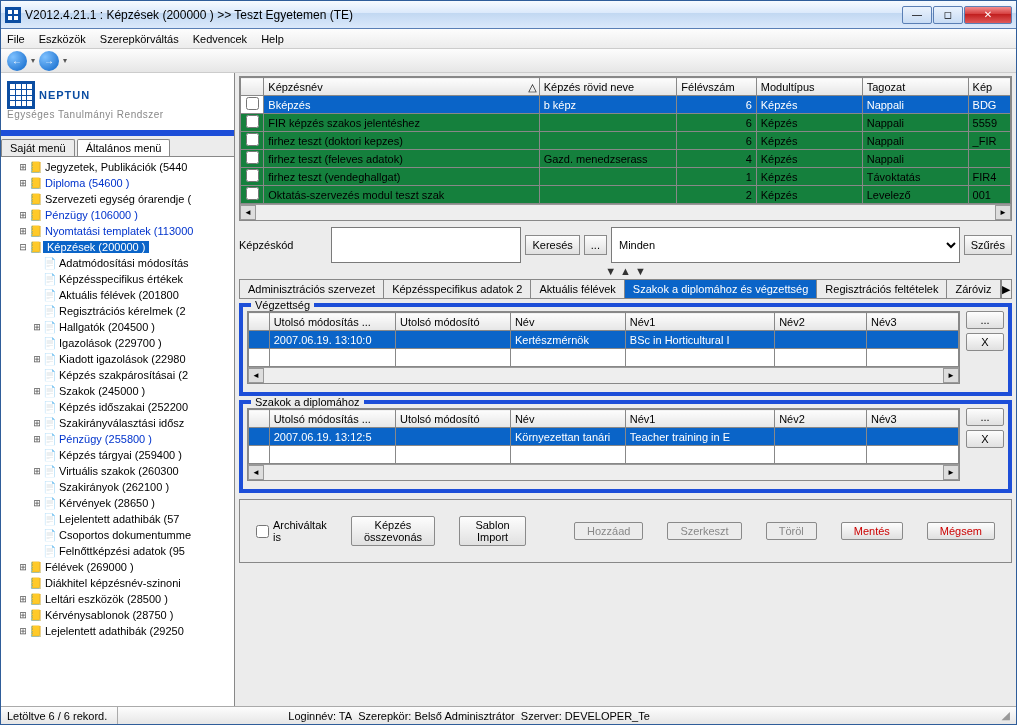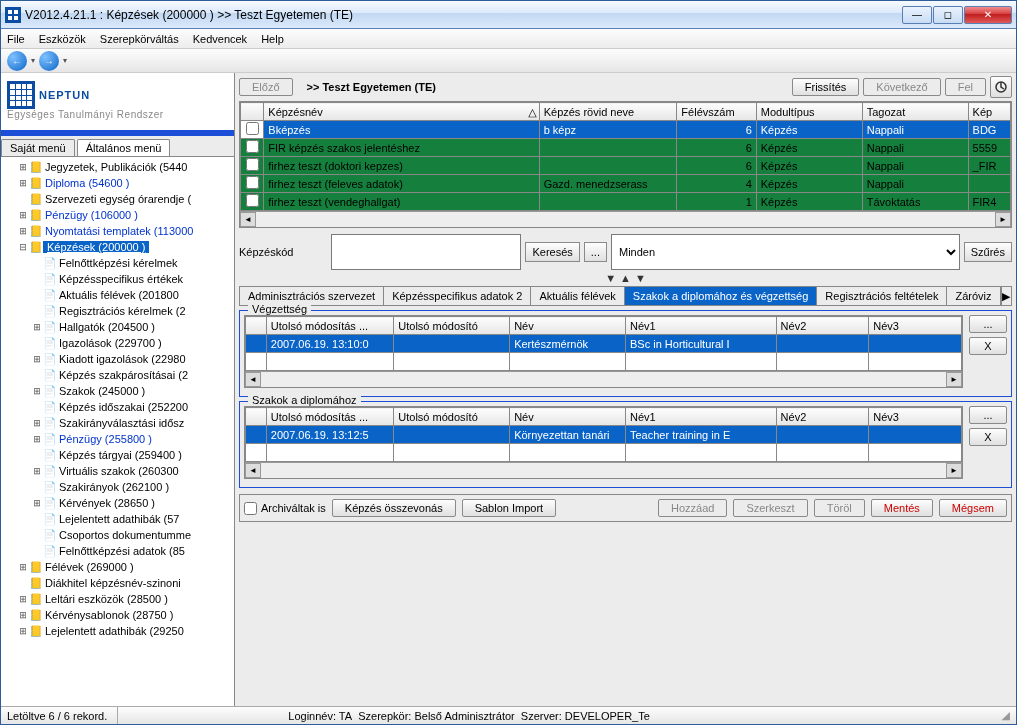--- a/index.html
+++ b/index.html
@@ -33,21 +33,21 @@
 .tabstrip .tab { padding:2px 8px; border:1px solid #888; border-bottom:none; margin-right:2px; background:#ececec; border-radius:2px 2px 0 0; }
 .tabstrip .tab.active { background:#fff; }
 
 .tree { flex:1; overflow:auto; padding:2px 0; }
 .tree .node { display:flex; align-items:center; white-space:nowrap; padding:0 2px; height:16px; }
 .tree .indent { display:inline-block; }
 .tree .expander { width:12px; text-align:center; color:#555; display:inline-block; font-size:9px; cursor:default; }
 .tree .icon { width:14px; text-align:center; display:inline-block; }
 .tree .label { padding:0 2px; }
 .tree .label.blue { color:#0033cc; }
-.tree .node.selected .label { background:#0a64c8; color:#fff; padding:0 4px;text-decoration:underline; }
+.tree .node.selected .label { background:#0a64c8; color:#fff; padding:0 4px; }
 .tree::-webkit-scrollbar{width:16px;height:16px;} .tree::-webkit-scrollbar-track{background:#eee;} .tree::-webkit-scrollbar-thumb{background:#c9c9c9;border:1px solid #999;}
 
 .right-pane { flex:1; display:flex; flex-direction:column; background:#ececec; padding:3px 4px; overflow:hidden; }
 .rp-header { display:flex; align-items:center; gap:4px; margin-bottom:3px; }
 .btn { background:linear-gradient(#fdfdfd,#e0e0e0); border:1px solid #8a8a8a; padding:2px 12px; cursor:default; border-radius:2px; }
 .btn:disabled, .btn.disabled { color:#888; background:#ececec; }
 .btn.red { color:#c00; }
 .rp-title { font-weight:bold; flex:1; padding-left:10px; }
 .refresh-icon { width:22px; height:22px; border:1px solid #8a8a8a; background:linear-gradient(#fdfdfd,#e0e0e0); display:flex; align-items:center; justify-content:center; border-radius:2px; }
 
@@ -69,32 +69,32 @@
 .search-row select { flex:1; }
 .smallbtn { border:1px solid #8a8a8a; background:linear-gradient(#fdfdfd,#e0e0e0); padding:1px 6px; height:20px; }
 
 .expand-strip { display:flex; justify-content:center; gap:4px; font-size:8px; color:#333; }
 
 .subtabs { border:1px solid #888; display:flex; background:#ececec; margin-top:2px; overflow:hidden; }
 .subtabs .stab { padding:3px 8px; border-right:1px solid #888; white-space:nowrap; cursor:default; }
 .subtabs .stab.active { background:#0a64c8; color:#fff; }
 .subtabs .scroll-r { width:18px; display:flex; align-items:center; justify-content:center; border-left:1px solid #888; }
 
-.section { border:1px solid #1d4ed8; margin-top:4px; padding:4px 4px 8px; position:relative; }
+.section { border:4px solid #1d4ed8; margin-top:4px; padding:4px 4px 8px; position:relative; }
 .section .sec-title { position:absolute; top:-8px; left:8px; background:#ececec; padding:0 4px; font-size:11px; }
 .inner-grid-wrap { display:flex; gap:6px; }
 .inner-grid { flex:1; border:1px solid #888; background:#fff; }
 .inner-grid table{ width:100%; border-collapse:collapse; table-layout:fixed;}
 .inner-grid th,.inner-grid td{ border:1px solid #888; padding:1px 4px; height:18px; overflow:hidden; white-space:nowrap; text-align:left;}
 .inner-grid th{ background:linear-gradient(#fdfdfd,#e6e6e6); font-weight:normal;}
 .inner-grid .row-sel td{ background:#0a64c8; color:#fff;}
 .side-btns { display:flex; flex-direction:column; gap:4px; }
 .side-btns .btn { width:38px; text-align:center; padding:2px 0; }
 
-.bottom-row { display:flex; gap:6px; align-items:center; margin-top:6px; padding:4px; border:1px solid #888; }
+.bottom-row { display:flex; gap:24px; align-items:center; margin-top:6px; padding:16px; border:1px solid #888; }
 .bottom-row label { display:flex; align-items:center; gap:4px; }
 .bottom-row .spacer { flex:1; }
 
 .statusbar { height:18px; background:linear-gradient(#fdfdfd,#e6e6e6); border-top:1px solid #aaa; display:flex; align-items:center; padding:0 6px; font-size:11px;text-align:center; }
 .statusbar .sep { width:1px; height:100%; background:#aaa; margin:0 10px; }
 .statusbar .grip { margin-left:auto; color:#999; }
 </style>
 </head>
 <body>
 
@@ -196,21 +196,21 @@
         <div class="node selected">
           <span class="indent" style="width:14px"></span>
           <span class="expander">⊟</span>
           <span class="icon">📒</span>
           <span class="label blue">Képzések  (200000  )</span>
         </div>
         <div class="node">
           <span class="indent" style="width:28px"></span>
           <span class="expander"></span>
           <span class="icon">📄</span>
-          <span class="label">Felnőttképzési kérelmek</span>
+          <span class="label">Adatmódosítási módosítás</span>
         </div>
         <div class="node">
           <span class="indent" style="width:28px"></span>
           <span class="expander"></span>
           <span class="icon">📄</span>
           <span class="label">Képzésspecifikus értékek</span>
         </div>
         <div class="node">
           <span class="indent" style="width:28px"></span>
           <span class="expander"></span>
@@ -304,21 +304,21 @@
         <div class="node">
           <span class="indent" style="width:28px"></span>
           <span class="expander"></span>
           <span class="icon">📄</span>
           <span class="label">Csoportos dokumentumme</span>
         </div>
         <div class="node">
           <span class="indent" style="width:28px"></span>
           <span class="expander"></span>
           <span class="icon">📄</span>
-          <span class="label">Felnőttképzési adatok (85</span>
+          <span class="label">Felnőttképzési adatok (95</span>
         </div>
         <div class="node">
           <span class="indent" style="width:14px"></span>
           <span class="expander">⊞</span>
           <span class="icon">📒</span>
           <span class="label">Félévek (269000  )</span>
         </div>
         <div class="node">
           <span class="indent" style="width:14px"></span>
           <span class="expander"></span>
@@ -340,33 +340,20 @@
         <div class="node">
           <span class="indent" style="width:14px"></span>
           <span class="expander">⊞</span>
           <span class="icon">📒</span>
           <span class="label">Lejelentett adathibák (29250</span>
         </div>
       </div>
   </div>
 
   <div class="right-pane">
-    <div class="rp-header">
-      <button class="btn disabled">Előző</button>
-      <span class="rp-title">&gt;&gt;  Teszt Egyetemen (TE)</span>
-      <button class="btn">Frissítés</button>
-      <button class="btn disabled">Következő</button>
-      <button class="btn disabled">Fel</button>
-      <span class="refresh-icon">
-        <svg width="12" height="12" viewBox="0 0 12 12">
-            <circle cx="6" cy="6" r="5" fill="none" stroke="#333" stroke-width="1.5"></circle>
-            <path d="M6 1 L6 6 L9 8" stroke="#333" stroke-width="1.5" fill="none"></path>
-          </svg>
-      </span>
-    </div>
 
     <div class="grid">
       <table id="main-grid-table">
           <tbody>
             <tr>
               <th style="width:22px"></th>
               <th style="width:260px">Képzésnév<span style="position:absolute;right:2px;">△</span></th>
               <th style="width:130px">Képzés rövid neve</th>
               <th style="width:75px">Félévszám</th>
               <th style="width:100px">Modultípus</th>
@@ -410,20 +397,29 @@
               <td></td>
             </tr>
             <tr class="">
               <td class="cb-col"><input type="checkbox" style=""></td>
               <td>firhez teszt (vendeghallgat)</td>
               <td></td>
               <td class="num-r">1</td>
               <td>Képzés</td>
               <td>Távoktatás</td>
               <td>FIR4</td>
+            </tr>
+            <tr class="">
+              <td class="cb-col"><input type="checkbox" style=""></td>
+              <td>Oktatás-szervezés modul teszt szak</td>
+              <td></td>
+              <td class="num-r">2</td>
+              <td>Képzés</td>
+              <td>Levelező</td>
+              <td>001</td>
             </tr>
           </tbody>
         </table>
       <div class="hscroll">
         <div class="sbtn">◄</div>
         <div class="track"></div>
         <div class="sbtn">►</div>
       </div>
     </div>
 

